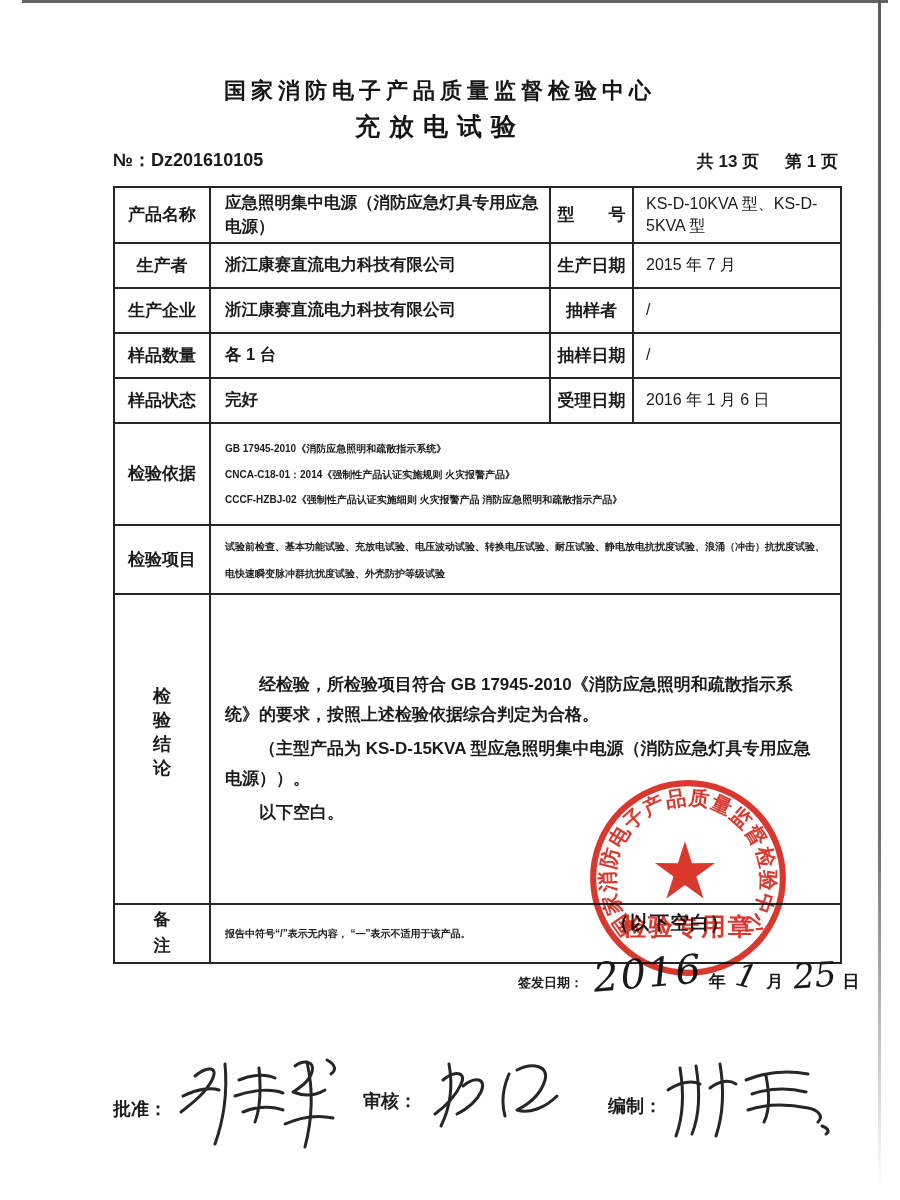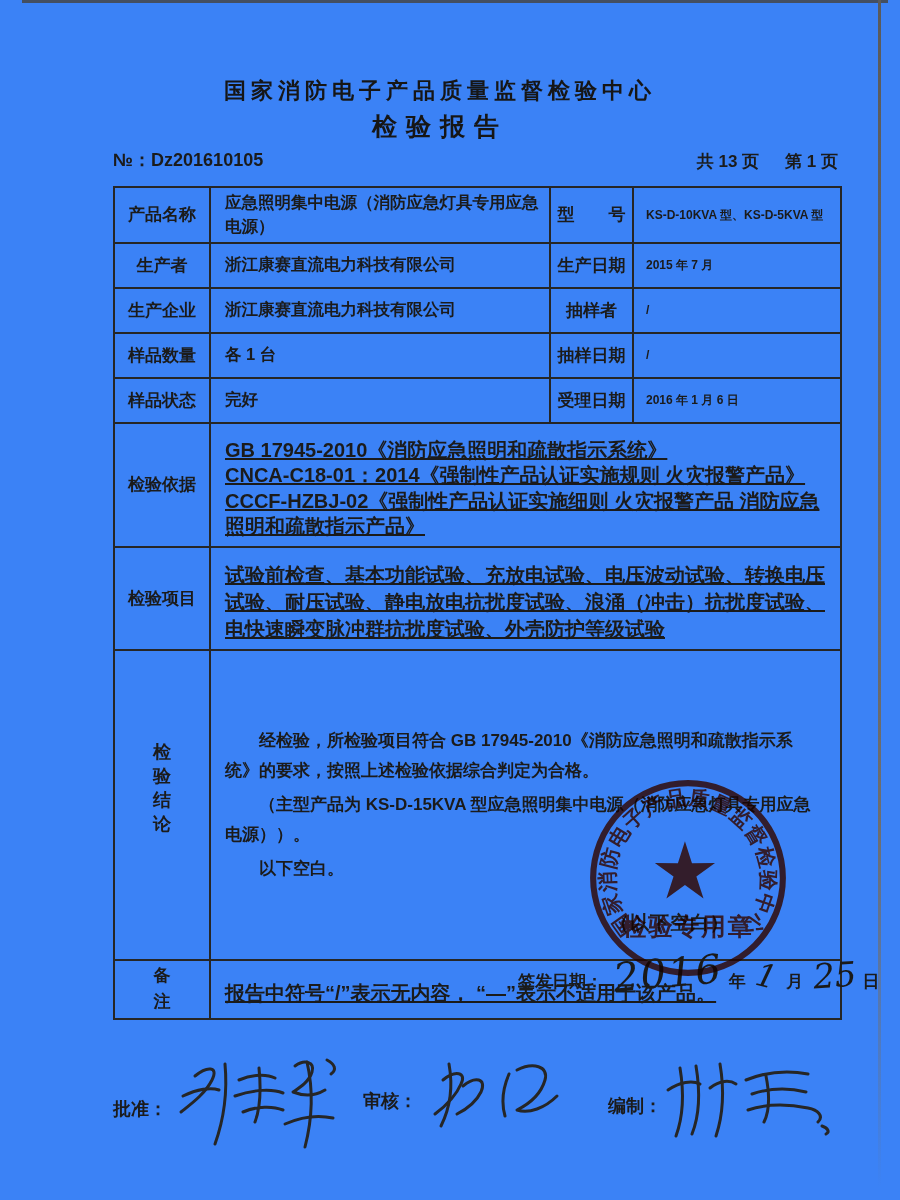--- a/index.html
+++ b/index.html
@@ -1,18 +1,18 @@
 <!DOCTYPE html>
 <html><head>
 <meta charset="utf-8">
 <style>
   html,body{margin:0;padding:0;background:#e8e8e6;}
   .page{
     position:relative;width:900px;height:1200px;margin:0 auto;
-    background:#3b82f6;overflow:hidden;
+    background:#ffffff;overflow:hidden;
     font-family:"Liberation Sans",sans-serif;color:#1b1b1b;
   }
   
   .scan-top{position:absolute;left:22px;top:0;width:866px;height:3px;background:#474747;opacity:.85;}
   .scan-right{position:absolute;left:878px;top:0;width:3px;height:1188px;
     background:linear-gradient(#5a5a5a 0%,#6e6e6e 70%,rgba(110,110,110,0) 100%);}
   
   .org-title{position:absolute;left:0;top:76px;width:880px;text-align:center;
     font-size:22px;font-weight:700;letter-spacing:5px;color:#161616;}
   .doc-title{position:absolute;left:0;top:110px;width:880px;text-align:center;
@@ -21,59 +21,59 @@
   .no-left{position:absolute;left:0;top:0;font-size:18px;font-weight:700;}
   .no-right{position:absolute;right:2px;top:2px;font-size:17px;font-weight:700;}
   .no-right .gap{display:inline-block;width:26px;}
   
   .tbl-wrap{position:absolute;left:113px;top:186px;width:727px;}
   table.rpt{table-layout:fixed;border-collapse:collapse;width:727px;}
   table.rpt td{border:2px solid #262626;vertical-align:middle;overflow:hidden;}
   table.rpt{border:1px solid #4d7c0f;}
   td.lbl{text-align:center;font-size:17px;font-weight:700;padding:2px;}
   td.val{font-size:16.5px;font-weight:700;padding:3px 10px 3px 14px;line-height:1.45;}
-  td.val2{font-size:12px;font-weight:700;padding:3px 6px 3px 12px;line-height:1.4;}
-  td.big{font-size:20px;font-weight:700;padding:14px 12px 6px 14px;line-height:25.5px;text-decoration:underline;}
+  td.val2{font-size:16px;font-weight:400;padding:3px 6px 3px 12px;line-height:1.4;}
+  td.big{font-size:10px;font-weight:700;padding:7px 12px 6px 14px;line-height:25.5px;}
   .basis-line{margin:0;}
   .items-text{line-height:27px;}
   
   .vlabel{display:flex;flex-direction:column;align-items:center;justify-content:space-between;
     height:100%;box-sizing:border-box;padding:24px 0 58px;font-size:18px;font-weight:700;}
   td.concl{position:relative;font-size:17px;font-weight:700;padding:10px 14px 6px;vertical-align:top;}
   td.concl p{margin:0 0 4px;text-indent:2em;line-height:30px;}
   .remark-lbl{line-height:26px;font-size:17px;font-weight:700;}
   
   .stamp{position:absolute;left:586px;top:776px;width:204px;height:204px;z-index:6;
     mix-blend-mode:multiply;opacity:.93;pointer-events:none;}
   .stamp-overlay{position:absolute;left:610px;top:910px;z-index:5;font-size:19px;
     font-weight:700;letter-spacing:1px;color:#1c1c1c;}
   
   .issue{position:absolute;left:518px;top:950px;z-index:5;display:flex;align-items:baseline;}
-  .issue .lab{font-size:17px;font-weight:700;}
+  .issue .lab{font-size:13px;font-weight:700;}
   .hw{font-family:"DejaVu Serif",serif;font-style:italic;color:#1a1a1a;font-weight:400;}
   .hw-year{font-size:40px;transform:rotate(-5deg);display:inline-block;margin:0 4px 0 10px;letter-spacing:2px;}
   .hw-month{font-size:32px;transform:rotate(14deg);display:inline-block;margin:0 8px;}
   .hw-day{font-size:34px;transform:rotate(-4deg);display:inline-block;margin:0 4px 0 8px;}
   .unit{font-size:17px;font-weight:700;margin:0 2px;}
   
   .signoff-item{position:absolute;top:1060px;display:flex;align-items:center;}
   .signoff-item .lab{font-size:18px;font-weight:700;padding-top:8px;white-space:nowrap;}
   .sig-svg{margin-top:-6px;}
   .sig-stroke{fill:none;stroke:#262626;stroke-width:3;stroke-linecap:round;stroke-linejoin:round;}
 </style>
 </head>
 <body>
 
 <div class="page">
 
   <div class="scan-top"></div>
   <div class="scan-right"></div>
 
   <div class="org-title">国家消防电子产品质量监督检验中心</div>
-  <div class="doc-title">检验报告</div>
+  <div class="doc-title">充放电试验</div>
 
   <div class="no-row">
     <div class="no-left"><span>№：</span><span>Dz201610105</span></div>
     <div class="no-right"><span>共 13 页</span><span class="gap"></span><span>第 1 页</span></div>
   </div>
 
   <div class="tbl-wrap">
     <table class="rpt">
       <colgroup>
           <col style="width:96px">

